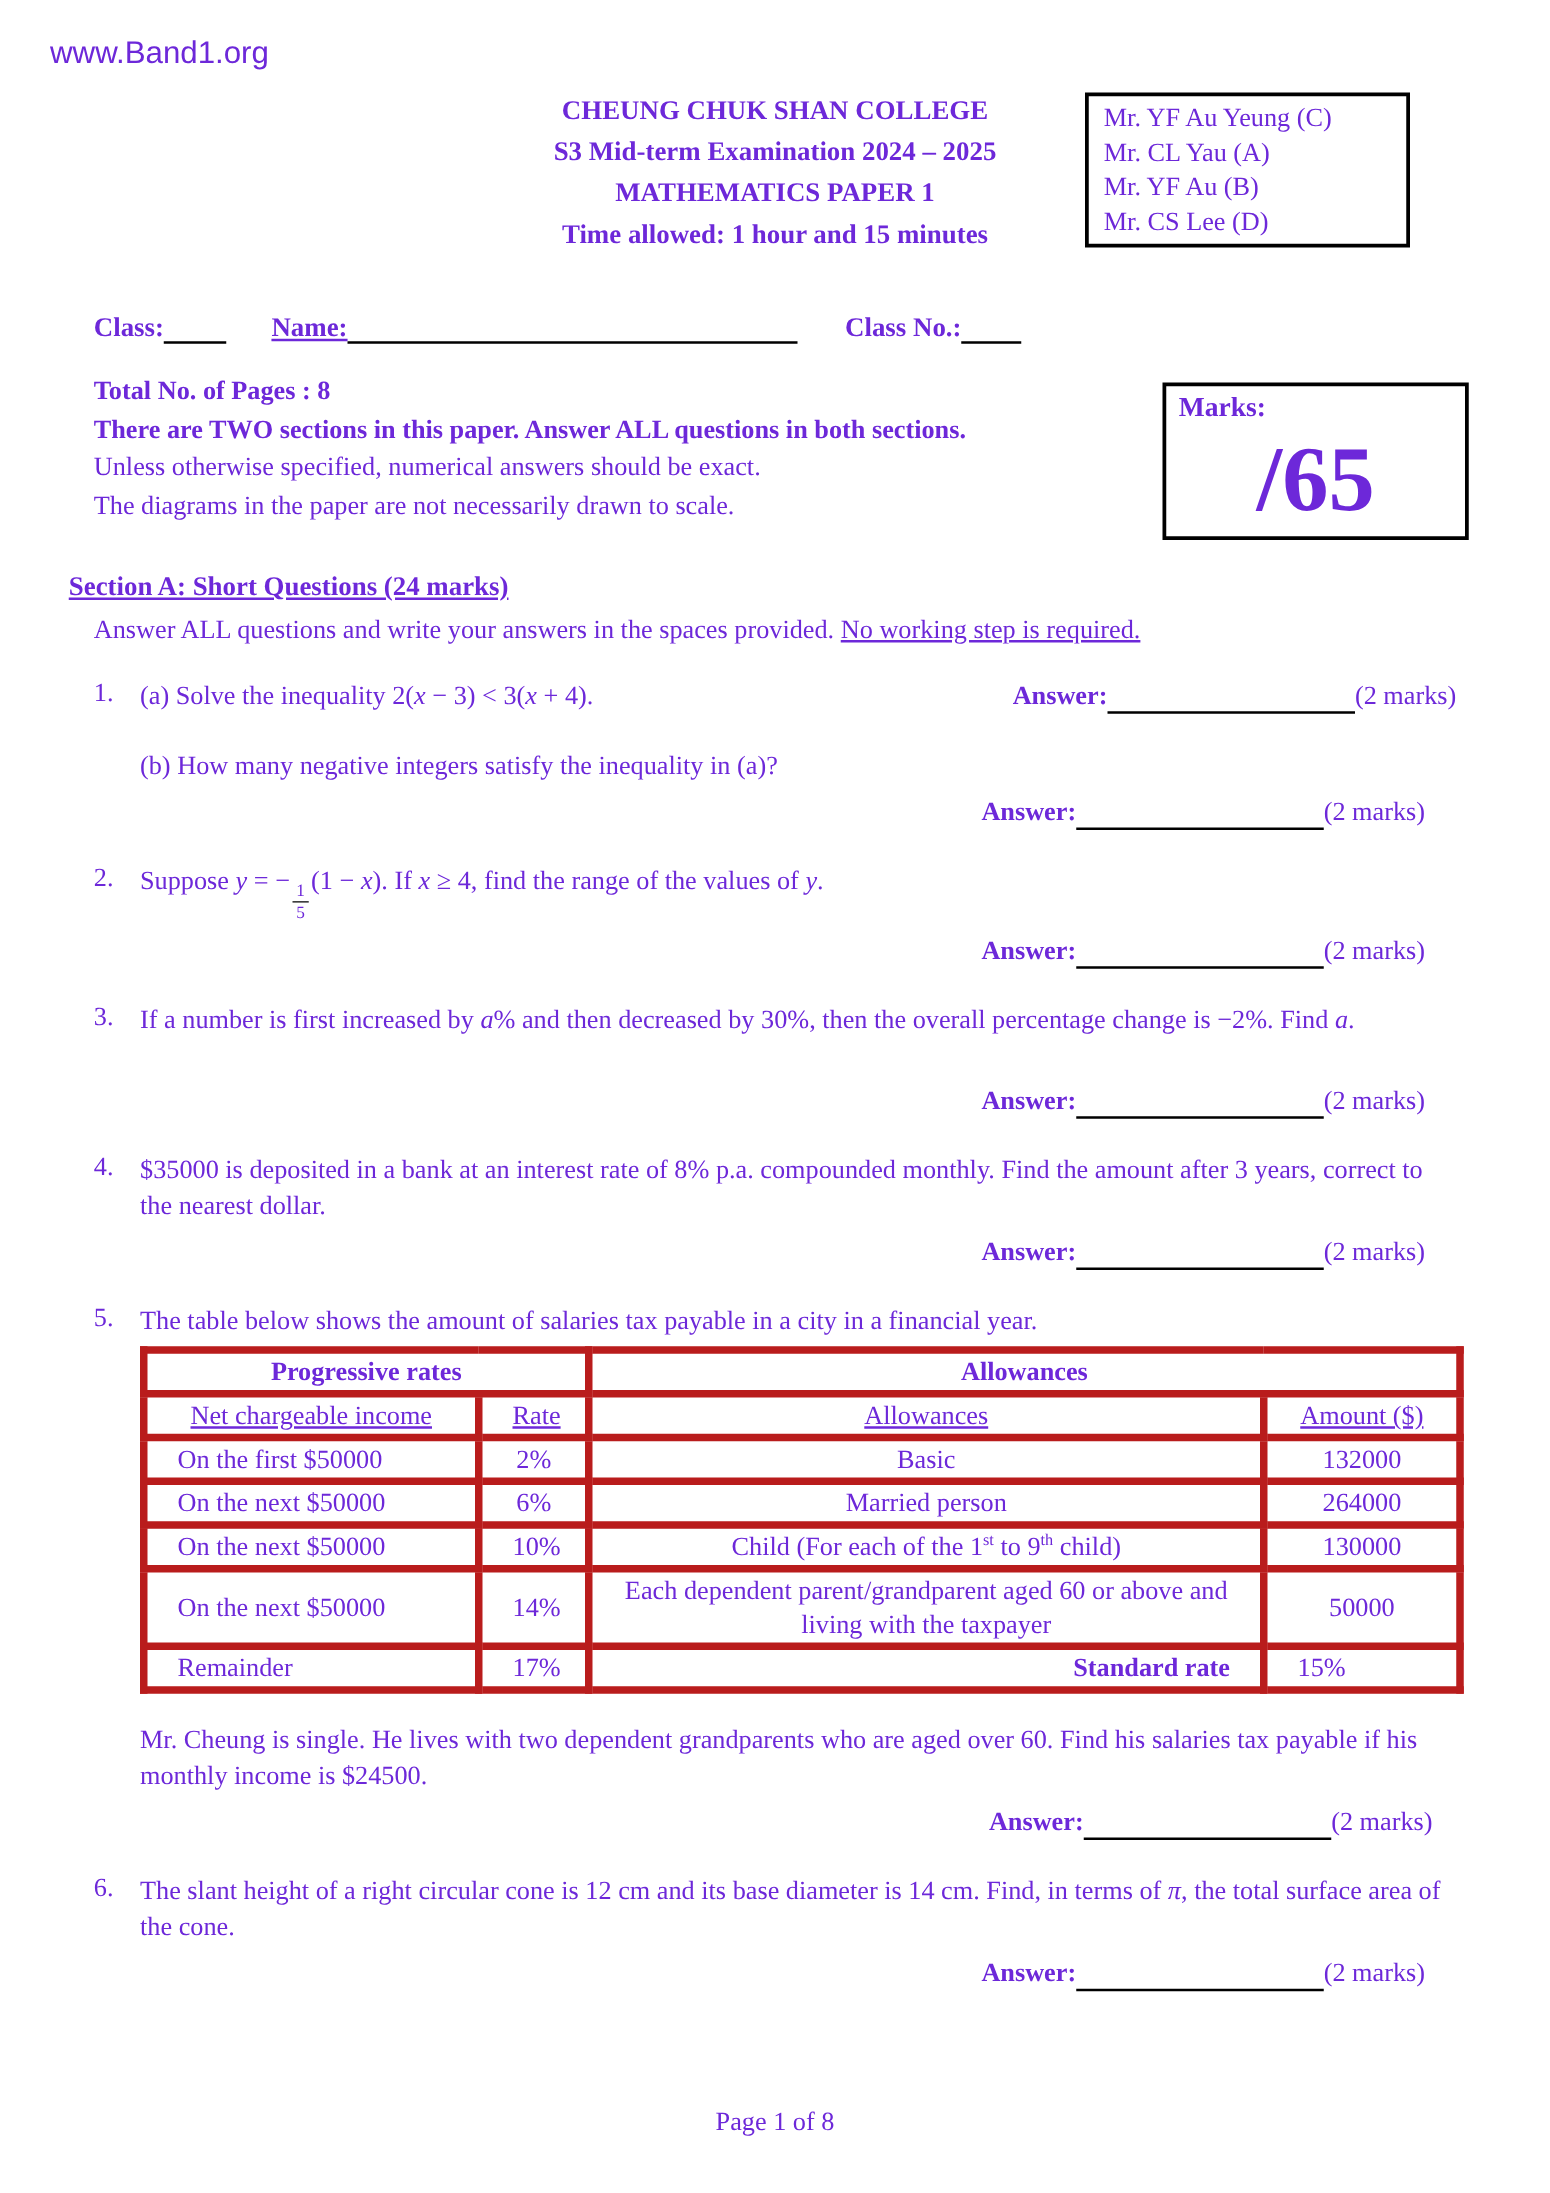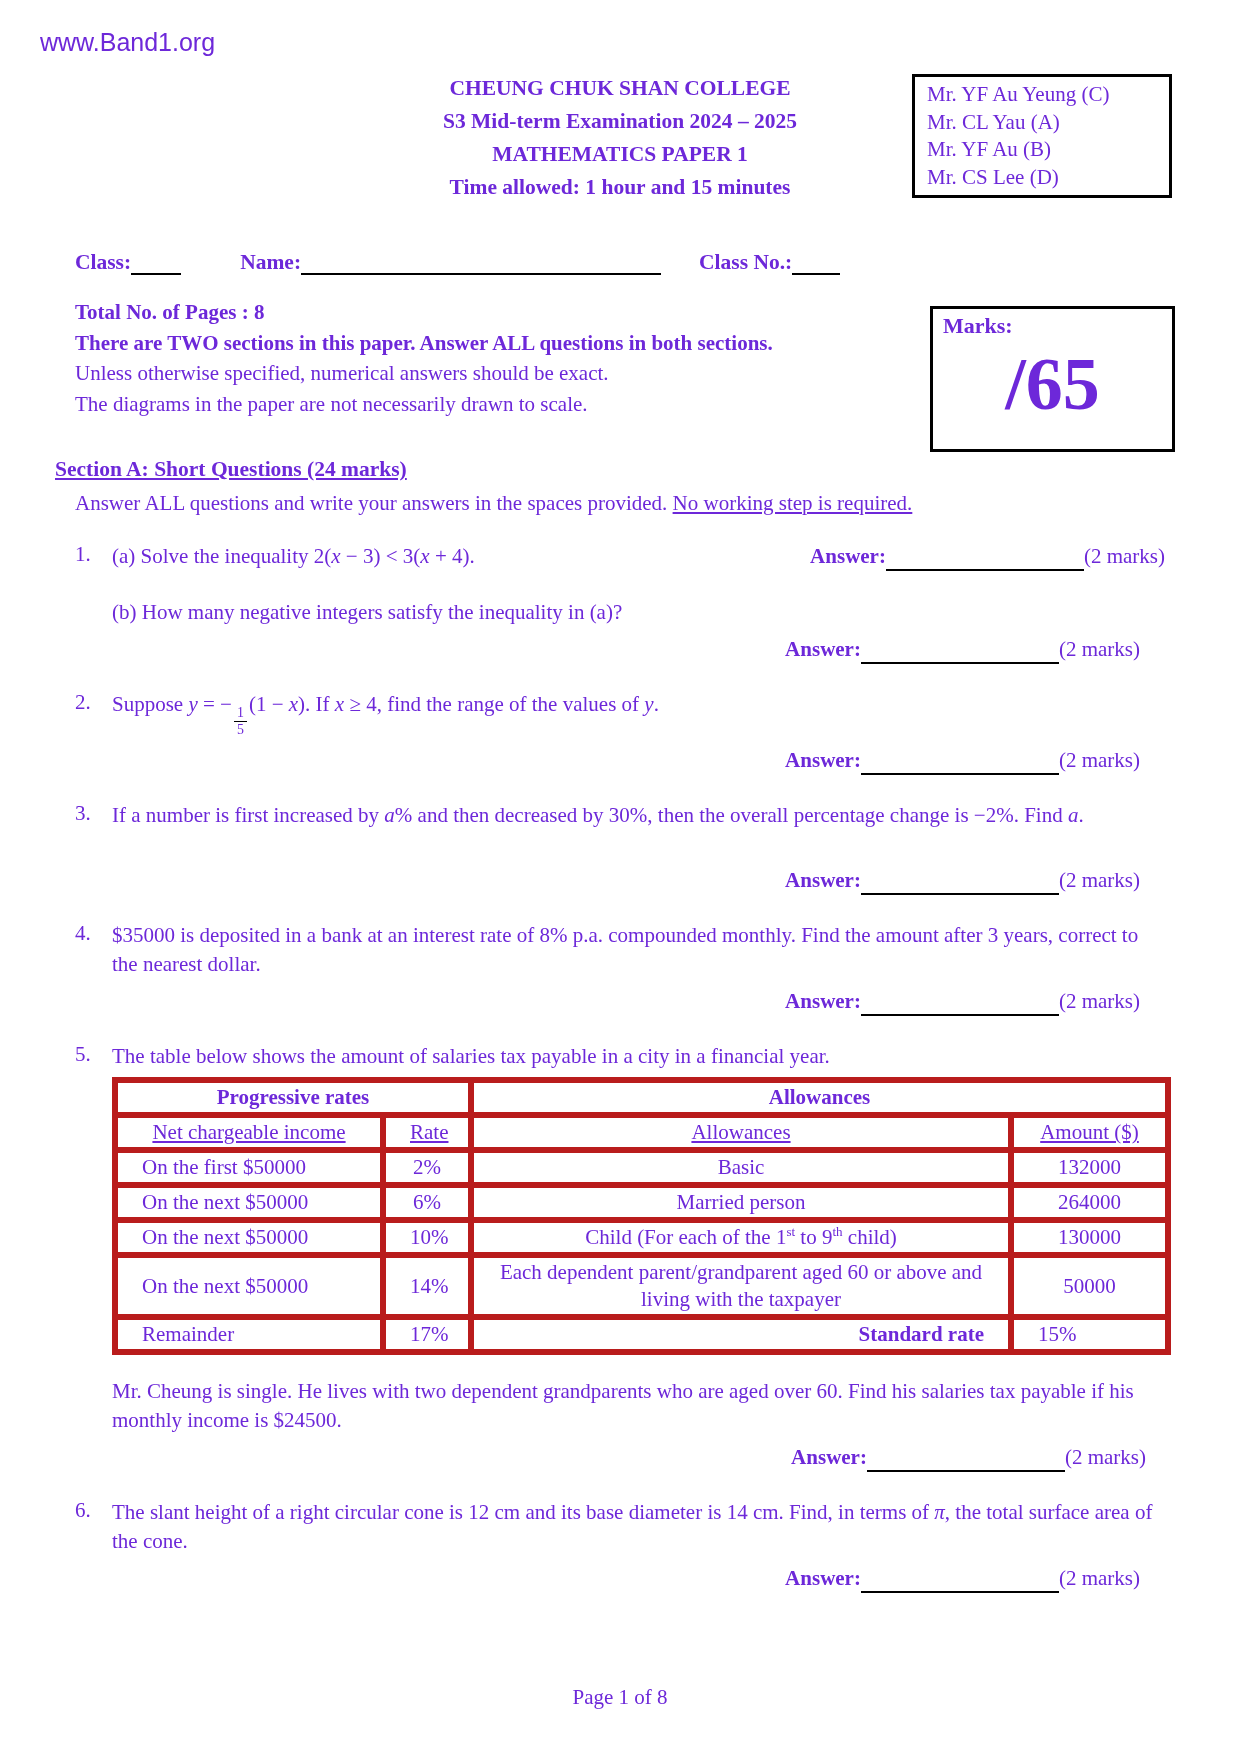--- a/index.html
+++ b/index.html
@@ -15,37 +15,37 @@
   sup { font-size:0.62em; vertical-align:super; line-height:0; }
 
   .watermark {
     position:absolute; top:28px; left:40px;
     font-family:"Liberation Sans","DejaVu Sans",sans-serif; font-size:25px;
   }
 
   .header { padding-top:72px; text-align:center; font-weight:700; font-size:21.5px; line-height:33px; }
 
   .teacher-box {
-    position:absolute; top:74px; left:912px; width:260px;
+    position:absolute; top:74px; left:868px; width:260px;
     border:3px solid #000; padding:4px 12px; font-size:21px; line-height:27.5px;
   }
 
   .student-row { display:flex; align-items:flex-end; margin:46px 75px 0 75px; font-size:21.5px; }
   .student-row .lbl { font-weight:700; }
   .blank { display:inline-block; border-bottom:2px solid #000; height:24px; }
   .blank-class { width:50px; }
-  .lbl-name { margin-left:59px; }
+  .lbl-name { margin-left:36px;text-decoration:underline; }
   .blank-name { width:360px; }
   .lbl-classno { margin-left:38px; }
   .blank-classno { width:48px; }
 
   .preamble { margin:22px 75px 0 75px; line-height:30.5px; max-width:845px; }
 
   .marks-box {
-    position:absolute; top:306px; left:930px; width:245px; height:146px;
+    position:absolute; top:306px; left:930px; width:245px; height:126px;
     border:3px solid #000; padding:4px 10px;
   }
   .marks-label { font-weight:700; font-size:22px; }
   .marks-score { font-size:74px; font-weight:700; text-align:center; line-height:86px; margin-top:2px; }
 
   .section-heading { margin:38px 75px 0 55px; font-weight:700; font-size:21.5px; }
   .intro { margin:9px 75px 0 75px; }
 
   .questions { margin:0 75px; width:1090px; }
   .q { display:flex; margin-top:26px; }

